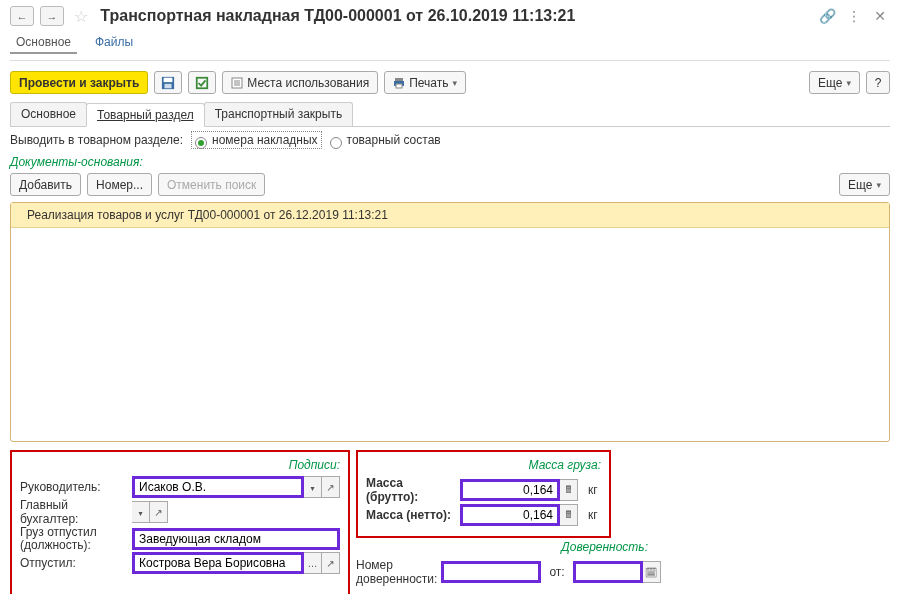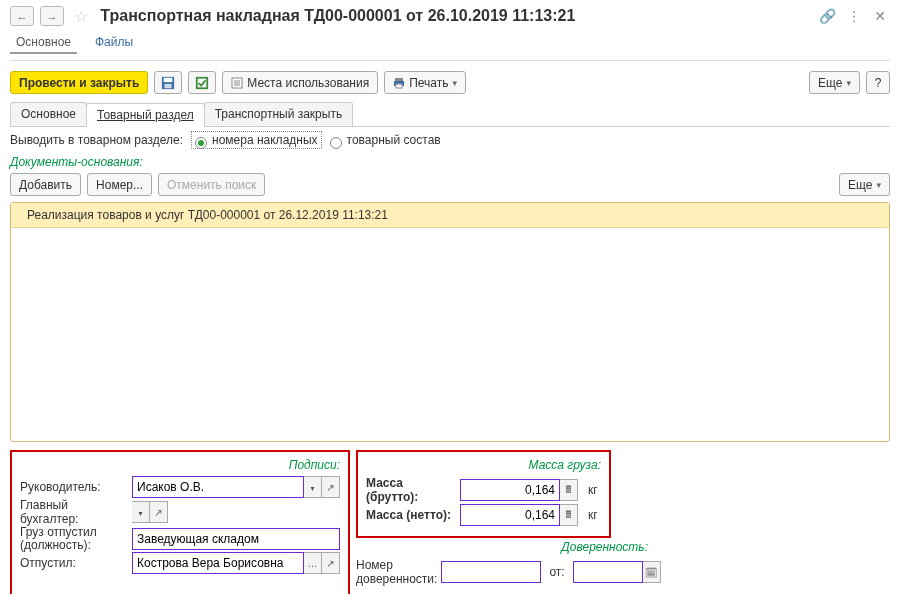--- a/index.html
+++ b/index.html
@@ -206,21 +206,21 @@
   }
   .form-label.two-line {
     width: 108px;
     line-height: 13px;
   }
   .input-group {
     display: flex;
     flex: 1;
   }
   .text-input {
-    border: 1px solid #6d28d9;
+    border: 3px solid #6d28d9;
     height: 22px;
     padding: 0 4px;
     font-size: 12px;
     flex: 1;
     background: #fff;
   }
   .text-input.right { text-align: right; }
   .mini-btn {
     border: 1px solid #aaa;
     border-left: none;

